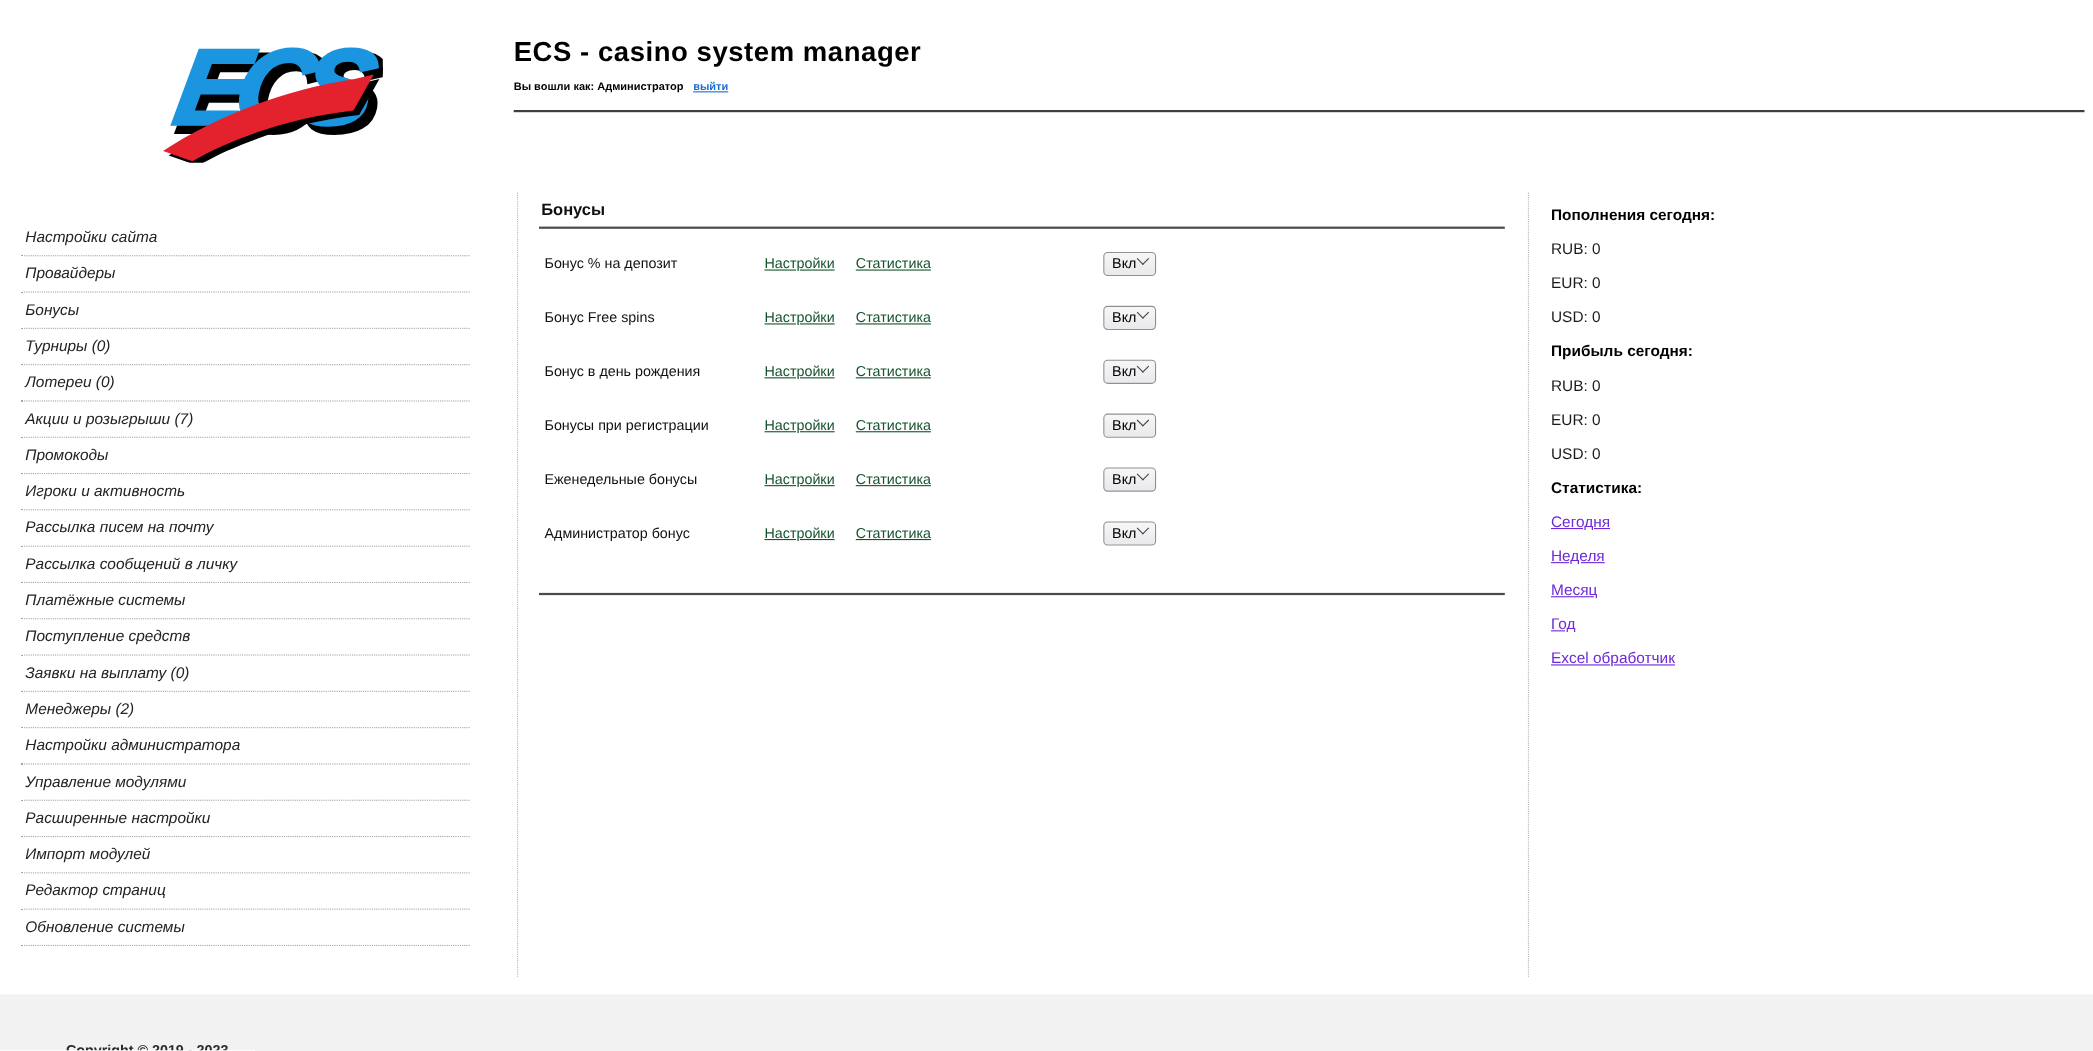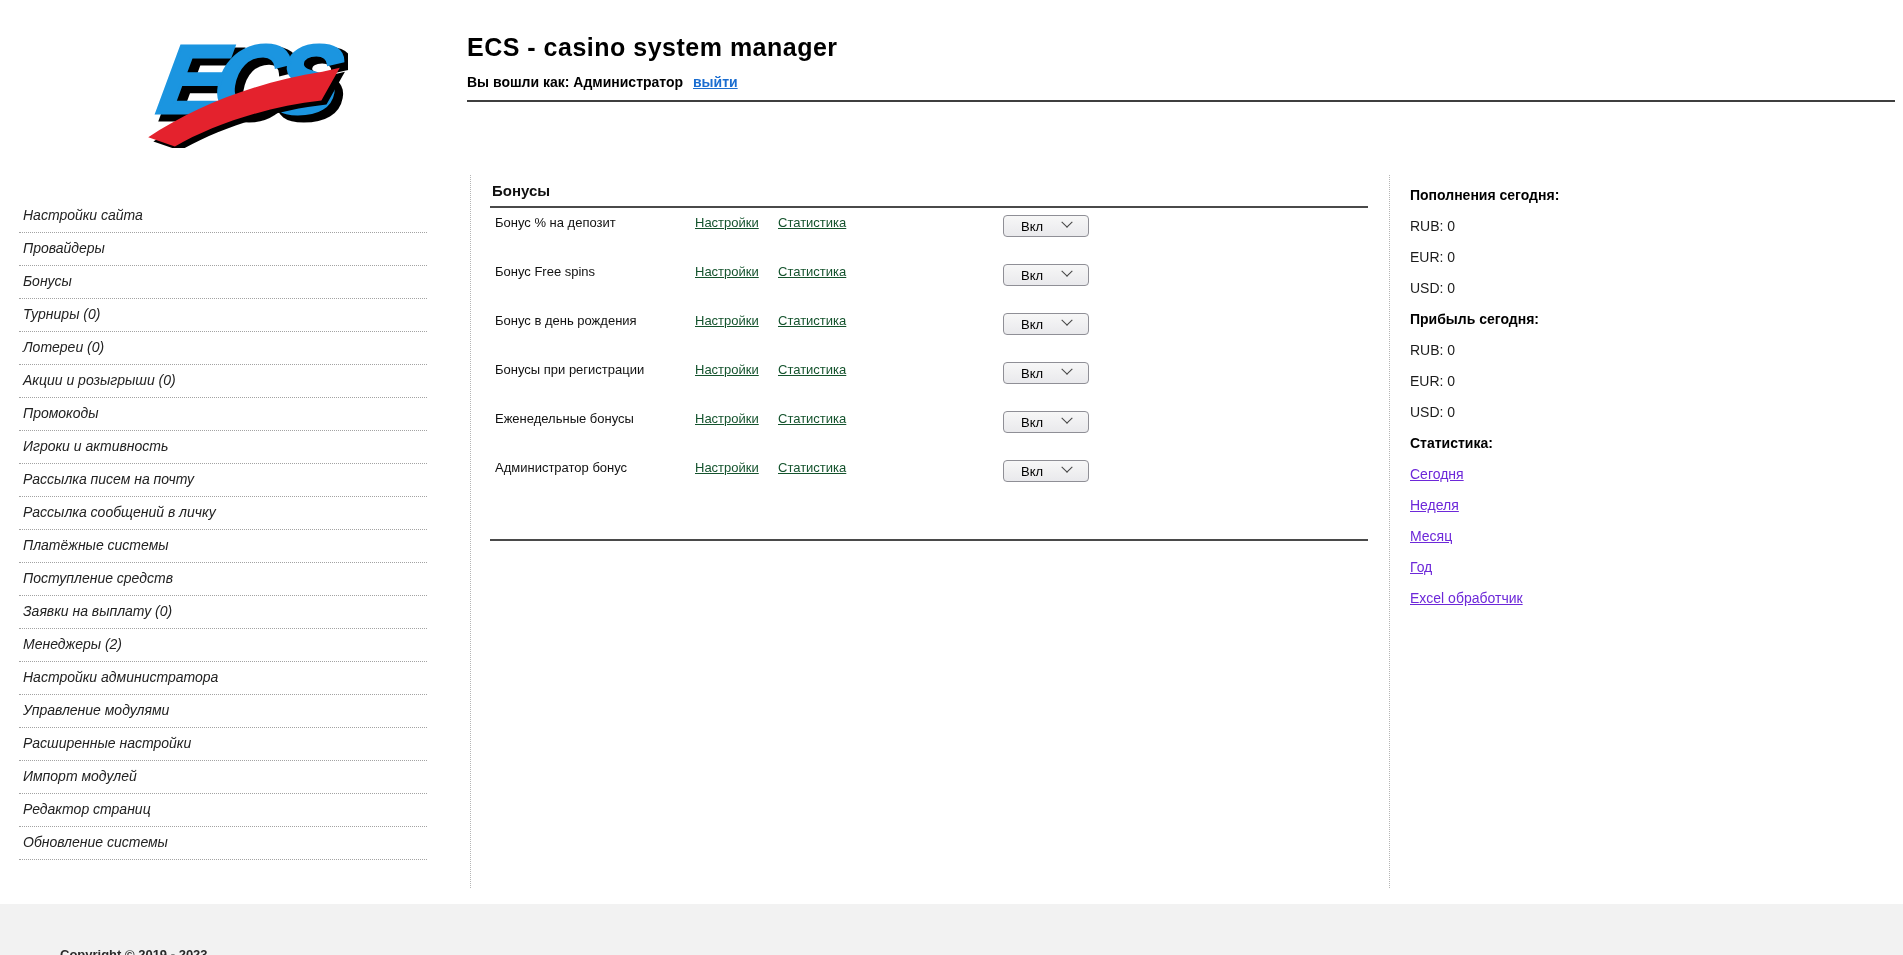--- a/index.html
+++ b/index.html
@@ -3,49 +3,49 @@
 <meta charset="utf-8">
 <style>
   html,body{margin:0;padding:0;background:#fff;}
   .page{position:relative;width:1903px;height:955px;overflow:hidden;
         font-family:"Liberation Sans",sans-serif;color:#1b1b1b;background:#fff;}
 
   
   .logo{position:absolute;left:138px;top:12px;width:210px;height:136px;cursor:pointer;}
   .header-text{position:absolute;left:467px;top:33px;}
   .app-title{font-size:25px;font-weight:bold;letter-spacing:0.5px;color:#000000;}
-  .login-line{margin-top:12px;font-size:14px;font-weight:bold;color:#000;}
+  .login-line{margin-top:12px;font-size:10px;font-weight:bold;color:#000;}
   .logout-link{color:#1a6dd0;text-decoration:underline;cursor:pointer;margin-left:6px;}
   .header-rule{position:absolute;left:467px;top:100px;width:1428px;height:2px;background:#3f3f3f;}
 
   
   .sidebar{position:absolute;left:19px;top:200px;width:408px;}
   .side-item{height:33px;box-sizing:border-box;padding:7px 0 0 4px;
              border-bottom:1px dotted #a3a3a3;font-size:14px;color:#222;cursor:pointer;font-style:italic;}
 
   
   .vsep{position:absolute;top:175px;height:713px;width:0;border-left:1px dotted #b5b5b5;}
   .vsep.left{left:470px;}
   .vsep.right{left:1389px;}
 
   
   .main{position:absolute;left:490px;top:175px;width:880px;}
   .section-title{position:absolute;left:2px;top:7px;font-size:15px;font-weight:bold;color:#101010;}
   .hrule{position:absolute;left:0;width:878px;height:2px;background:#4a4a4a;}
   .hrule.top{top:31px;}
   .hrule.bottom{top:364px;}
   .bonus-rows{position:absolute;left:0;top:40px;width:878px;}
-  .brow{height:49px;display:flex;}
+  .brow{height:49px;display:flex;align-items:center;}
   .blabel{width:205px;padding-left:5px;box-sizing:border-box;font-size:13px;color:#111;}
   .blink{font-size:13px;color:#14532d;text-decoration:underline;cursor:pointer;}
   .blink.settings{width:83px;}
   .blink.stats{width:225px;}
-  .bselect{width:86px;height:22px;box-sizing:border-box;border:1px solid #8f8f96;border-radius:4px;
+  .bselect{width:48px;height:22px;box-sizing:border-box;border:1px solid #8f8f96;border-radius:4px;
            background:linear-gradient(#f7f7f7,#e9e9ec);display:flex;align-items:center;
-           padding:0 17px;cursor:pointer;}
+           padding:0 7px;cursor:pointer;}
   .bselect-val{font-size:13px;color:#000;flex:1;}
   .chev{width:7px;height:7px;border-right:1.6px solid #444;border-bottom:1.6px solid #444;
         transform:rotate(45deg) translate(-2px,-2px);margin-top:-3px;}
 
   
   .right-panel{position:absolute;left:1410px;top:180px;width:230px;}
   .rline{display:block;height:31px;line-height:31px;font-size:14px;color:#1b1b1b;}
   .rtitle{font-weight:bold;color:#000;}
   .rlink{color:#6d28d9;text-decoration:underline;cursor:pointer;width:max-content;}
 
@@ -77,21 +77,21 @@
     </div>
   </div>
   <div class="header-rule"></div>
 
   <nav class="sidebar">
       <div class="side-item">Настройки сайта</div>
       <div class="side-item">Провайдеры</div>
       <div class="side-item">Бонусы</div>
       <div class="side-item">Турниры (0)</div>
       <div class="side-item">Лотереи (0)</div>
-      <div class="side-item">Акции и розыгрыши (0)</div>
+      <div class="side-item">Акции и розыгрыши (7)</div>
       <div class="side-item">Промокоды</div>
       <div class="side-item">Игроки и активность</div>
       <div class="side-item">Рассылка писем на почту</div>
       <div class="side-item">Рассылка сообщений в личку</div>
       <div class="side-item">Платёжные системы</div>
       <div class="side-item">Поступление средств</div>
       <div class="side-item">Заявки на выплату (0)</div>
       <div class="side-item">Менеджеры (2)</div>
       <div class="side-item">Настройки администратора</div>
       <div class="side-item">Управление модулями</div>

